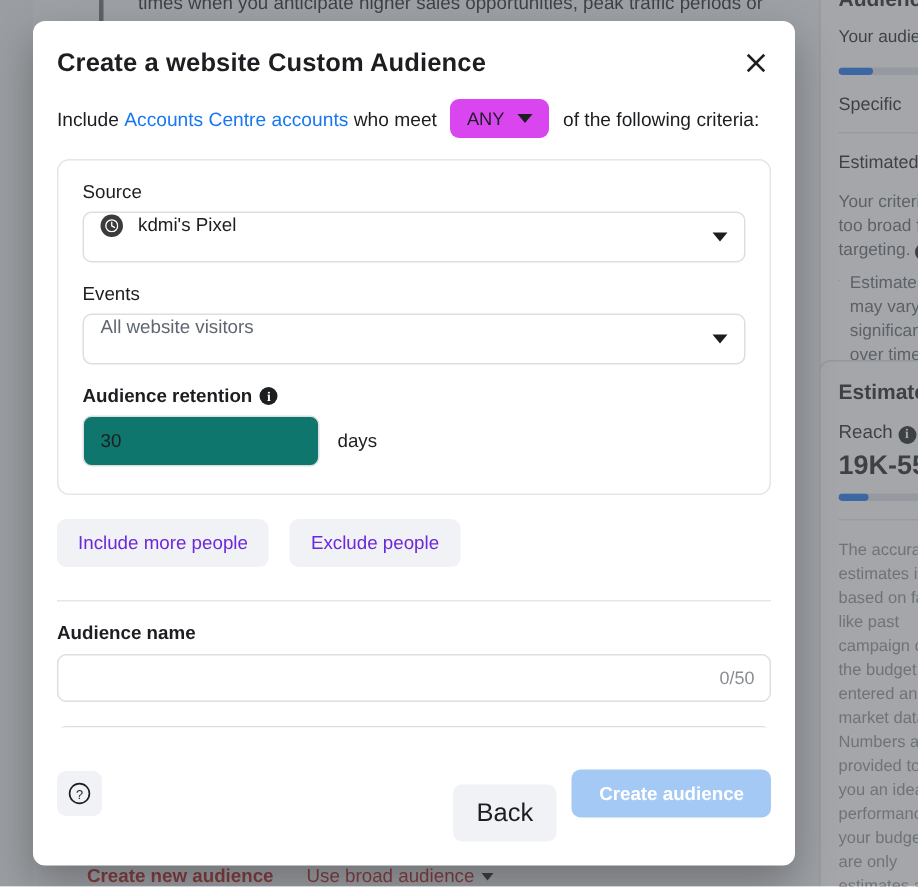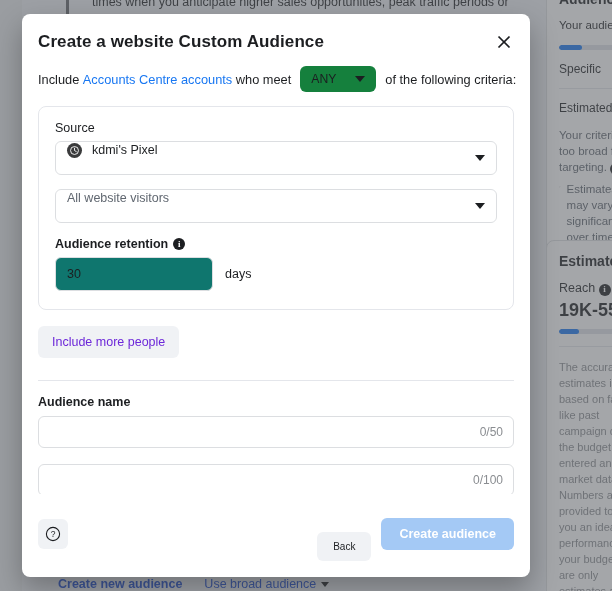--- a/index.html
+++ b/index.html
@@ -41,21 +41,21 @@
   .bg-spec { font-size: 12px; color: #1c1e21; margin-bottom: 12px; }
   .bg-rule { height: 1px; background: #e4e6eb; margin: 10px 0 12px 0; }
   .bg-estlabel { font-size: 12px; color: #1c1e21; margin-bottom: 12px; white-space: nowrap; }
   .bg-note { font-size: 11.5px; line-height: 16px; color: #606770; }
   .bg-note-row { display: flex; gap: 6px; margin-top: 6px; }
   .bg-reach-label { font-size: 12.5px; color: #1c1e21; margin-bottom: 4px; }
   .bg-reach-value { font-size: 18px; font-weight: bold; color: #1c1e21; margin-bottom: 8px; white-space: nowrap; }
   .bg-footnote { font-size: 11px; line-height: 16px; color: #8a8d91; }
   .bg-bottom-tabs {
     position: absolute; left: 58px; bottom: 0px; display: flex; align-items: center; gap: 22px;
-    font-size: 12.5px; color: #1d4ed8;
+    font-size: 12.5px; color: #b91c1c;
   }
   .bg-bottom-tabs .tab-strong { font-weight: bold; }
   .bg-caret-small { display:inline-block; width:0; height:0; border-left:4px solid transparent; border-right:4px solid transparent; border-top:5px solid #1c1e21; margin-left:5px; vertical-align: middle; }
   .bg-tick { position:absolute; left: 44px; bottom: 24px; width: 10px; height: 10px; }
 
   
   .scrim { position: absolute; inset: 0; background: rgba(90,93,98,0.55); }
 
   
   .modal {
@@ -74,22 +74,22 @@
     border-radius: 50%; cursor: pointer; color: #1c1e21;
   }
 
   .criteria-row {
     display: flex; align-items: center; flex-wrap: nowrap;
     padding: 14px 16px 0 16px; font-size: 12.8px; color: #1c1e21;
   }
   .criteria-row .link { color: #1877f2; cursor: pointer; }
   .criteria-row .txt { white-space: nowrap; }
   .any-pill {
-    display: inline-flex; align-items: center; gap: 19px;
-    background: #15803d; border-radius: 6px;
+    display: inline-flex; align-items: center; gap: 9px;
+    background: #d946ef; border-radius: 6px;
     padding: 6px 11px; margin: 0 9px; cursor: pointer;
     font-size: 12.2px; color: #1c1e21; font-weight: normal;
   }
   .caret { width: 0; height: 0; border-left: 5px solid transparent; border-right: 5px solid transparent; border-top: 6px solid #1c1e21; }
 
   .modal-body { flex: 1 1 auto; padding: 14px 16px 0 16px; overflow: hidden; }
 
   .rule-card {
     border: 1px solid #e4e6eb; border-radius: 8px;
     padding: 14px 16px 18px 16px;
@@ -150,21 +150,21 @@
     flex: 0 0 auto; display: flex; align-items: center;
     padding: 12px 16px 16px 16px; gap: 10px;
   }
   .help-btn {
     width: 30px; height: 30px; border-radius: 6px; background: #f0f2f5;
     display: flex; align-items: center; justify-content: center; cursor: pointer;
   }
   .footer-spacer { flex: 1 1 auto; }
   .back-btn {
     background: #f0f2f5; border: none; border-radius: 6px;
-    padding: 9px 16px; font-size: 10px; color: #1c1e21; cursor: pointer;
+    padding: 9px 16px; font-size: 17px; color: #1c1e21; cursor: pointer;
     font-family: "Liberation Sans", sans-serif;
     margin-top: 26px;
   }
   .primary-btn {
     background: #a4c9f5; border: none; border-radius: 6px;
     padding: 9px 18px; font-size: 12.5px; font-weight: bold; color: #ffffff;
     cursor: default; font-family: "Liberation Sans", sans-serif;
   }
 </style>
 </head>
@@ -260,37 +260,39 @@
           <span class="src-icon">
             <svg width="9" height="9" viewBox="0 0 10 10">
               <circle cx="5" cy="5" r="4.4" fill="none" stroke="#ffffff" stroke-width="1"></circle>
               <polyline points="5,2.4 5,5 7,6.2" fill="none" stroke="#ffffff" stroke-width="1" stroke-linecap="round"></polyline>
             </svg>
           </span>
           <span>kdmi's Pixel</span>
           <i class="arrow"></i>
         </div>
 
+        <div class="field-label">Events</div>
         <div class="select muted">
           <span>All website visitors</span>
           <i class="arrow"></i>
         </div>
 
         <div class="field-label bold">
           <span>Audience retention</span>
           <span class="info-dot">i</span>
         </div>
         <div class="retention-row">
           <input class="num-input" value="30" style="">
           <span class="days-label">days</span>
         </div>
       </div>
 
       <div class="pill-row">
         <button class="ghost-btn">Include more people</button>
+        <button class="ghost-btn">Exclude people</button>
       </div>
 
       <div class="divider"></div>
 
       <div class="name-label">Audience name</div>
       <div class="text-input-wrap">
         <input class="text-input" placeholder="" style="">
         <span class="counter">0/50</span>
       </div>
 

